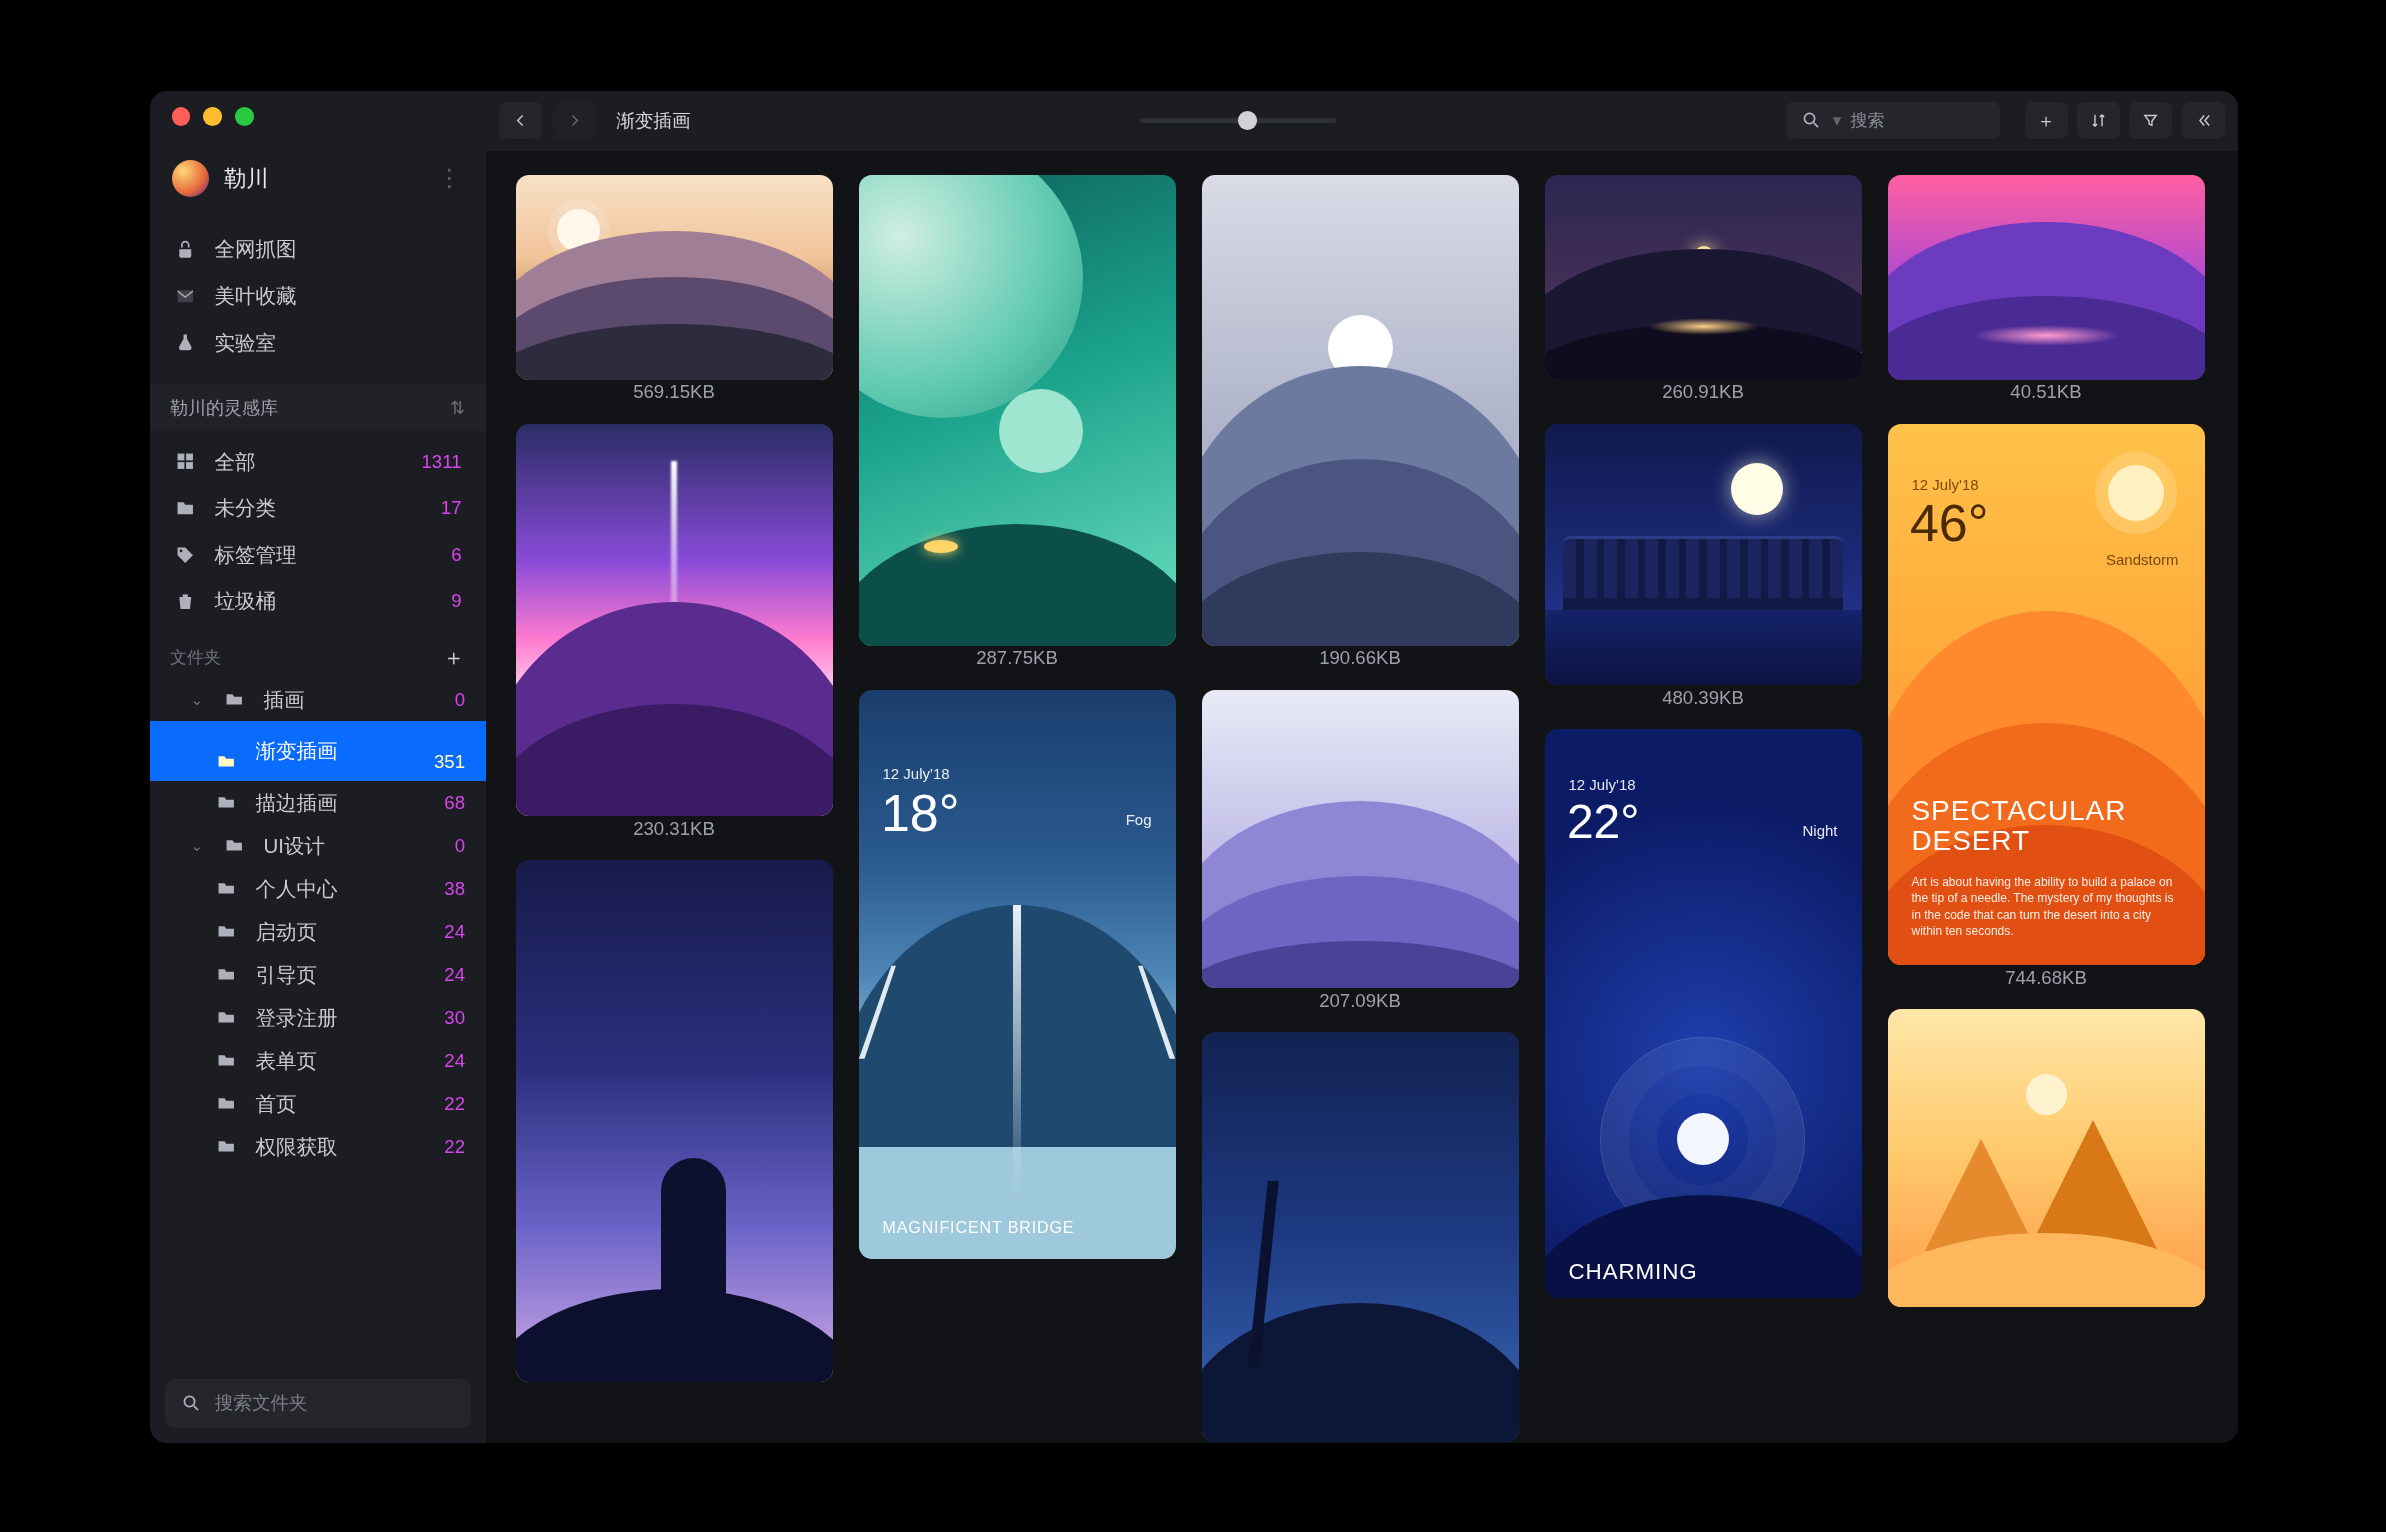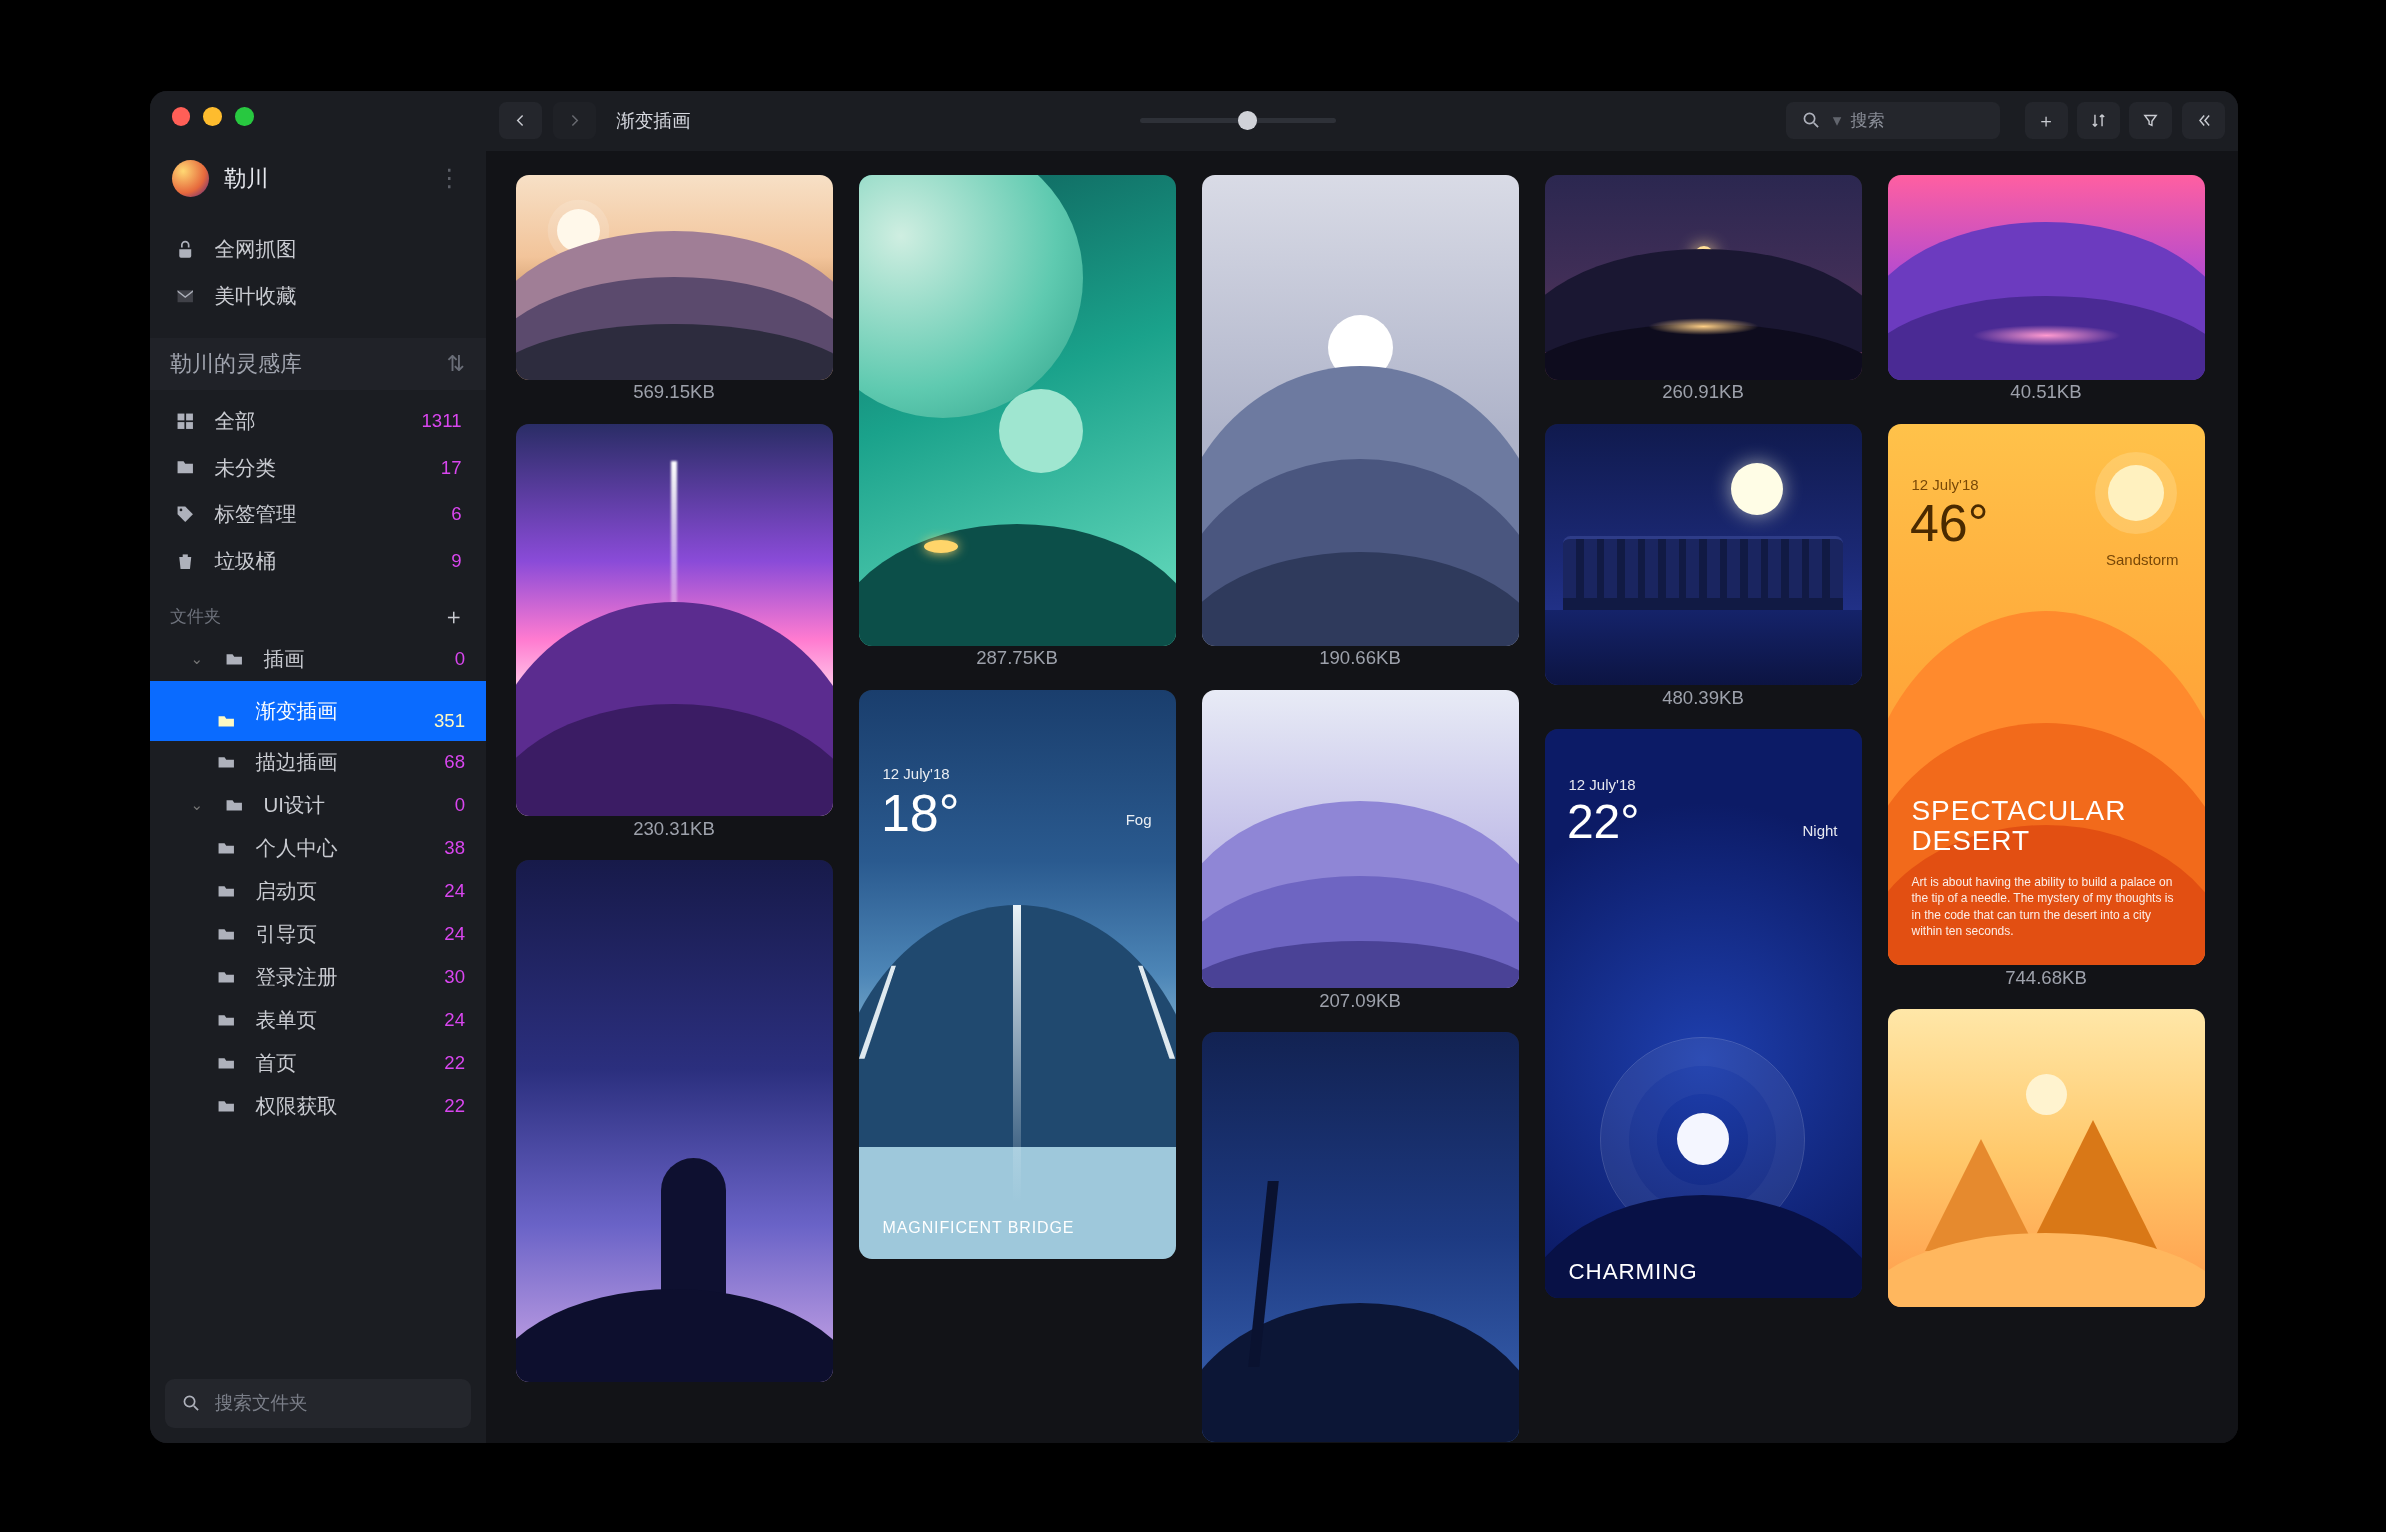--- a/index.html
+++ b/index.html
@@ -24,21 +24,21 @@
   .more-dots { color: #5b5e66; font-size: 24px; letter-spacing: 1.9px; }
 
   .nav-block { padding: 5.6px 0 18.6px 0; }
   .nav-item, .lib-item, .folder-item {
     display: flex; align-items: center; gap: 17px; padding: 9.3px 24px; color: #c9cbd1;
     font-size: 20.5px; cursor: pointer;
   }
   .icon { width: 24px; height: 24px; display: inline-flex; align-items: center; justify-content: center; color: #aeb1bb; }
   .icon svg { width: 20.5px; height: 20.5px; }
 
-  .lib-switch { background: #202228; padding: 11.2px 20.5px; display: flex; align-items: center; gap: 9.3px; color: #9fa3ad; font-size: 22px; }
+  .lib-switch { background: #202228; padding: 11.2px 20.5px; display: flex; align-items: center; gap: 9.3px; color: #9fa3ad; font-size: 18px; }
   .lib-switch .upd { margin-left: auto; color: #6a6e78; }
 
   .lib-block { padding: 7.5px 0; }
   .lib-item .count, .folder-item .count { margin-left: auto; color: #d946ef; font-size: 18.6px; }
 
   .section-head { display: flex; align-items: center; padding: 9.3px 20.5px 5.6px 20.5px; color: #6e727c; font-size: 17px; }
   .section-head .plus { margin-left: auto; color: #c9cbd1; font-size: 22.4px; cursor: pointer; }
 
   .folder-item { padding: 7.5px 20.5px; }
   .folder-item .chev { width: 15px; color: #777; font-size: 15px; }
@@ -108,20 +108,28 @@
           <span>全网抓图</span>
         </div>
         <div class="nav-item">
           <span class="icon">
               <svg viewBox="0 0 24 24" fill="currentColor">
                 <path d="M3 5h18v14H3z" opacity=".25"></path>
                 <path d="M3 5l9 7 9-7v2l-9 7-9-7z"></path>
               </svg>
             </span>
           <span>美叶收藏</span>
+        </div>
+        <div class="nav-item">
+          <span class="icon">
+              <svg viewBox="0 0 24 24" fill="currentColor">
+                <path d="M10 3h4v5l5 9a3 3 0 0 1-2.6 4.5H7.6A3 3 0 0 1 5 17l5-9V3z"></path>
+              </svg>
+            </span>
+          <span>实验室</span>
         </div>
       </div>
 
       <div class="lib-switch">
         <span>勒川的灵感库</span>
         <span class="upd">⇅</span>
       </div>
 
       <div class="lib-block">
         <div class="lib-item">

